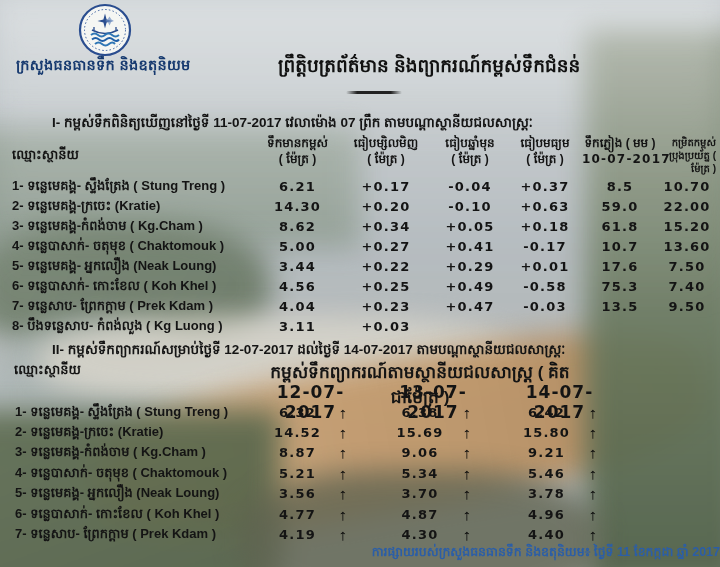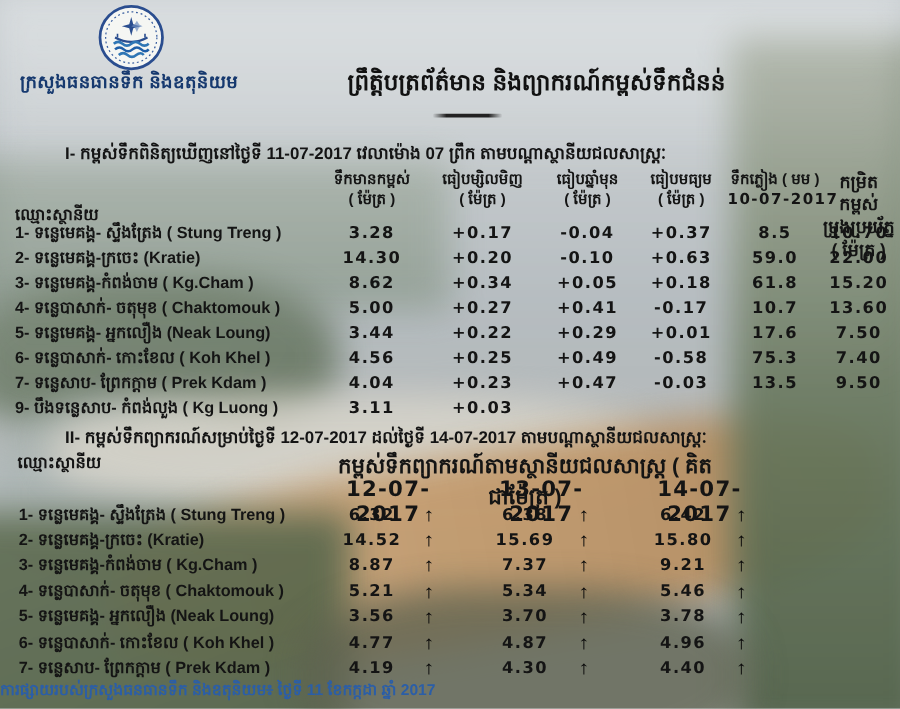--- a/index.html
+++ b/index.html
@@ -45,39 +45,39 @@
     background:linear-gradient(90deg,transparent,#222 20%,#222 80%,transparent);border-radius:2px;}
   .sec-heading{position:absolute;left:30px;width:700px;font-size:13.5px;font-weight:bold;padding-left:22px;}
   .h1{top:114px;}
   .h2{top:341px;}
   
   .t1-grid{display:grid;grid-template-columns:243px 85px 92px 76px 74px 76px 58px;}
   .t1-head{position:absolute;left:12px;top:136px;width:704px;font-size:12px;font-weight:bold;line-height:1.3;}
   .t1-head .cell{text-align:center;}
   .t1-head .station{text-align:left;align-self:center;font-size:13px;}
   .t1-head .sub{font-weight:bold;}
-  .t1-head .small{font-size:14px;}
+  .t1-head .small{font-size:10px;text-align:right;}
   .t1-rows{position:absolute;left:12px;top:176px;width:704px;}
   .t1-row{height:20px;align-items:center;font-size:13px;}
   .t1-row .name{font-weight:bold;white-space:nowrap;overflow:hidden;}
   .num{font-family:"DejaVu Sans",sans-serif;font-weight:600;letter-spacing:1.2px;
     text-align:center;white-space:nowrap;}
   
   .t2-sub{position:absolute;left:250px;top:361px;width:340px;text-align:center;
     font-size:17px;font-weight:bold;}
   .t2-station{position:absolute;left:14px;top:361px;font-size:13px;font-weight:bold;}
   .t2-grid{display:grid;grid-template-columns:250px 65px 26px 30px 68px 26px 33px 67px 26px;}
   .t2-dates{position:absolute;left:15px;top:382px;width:591px;font-size:17px;font-weight:600;
     display:grid;grid-template-columns:250px 91px 30px 94px 33px 93px;}
   .t2-dates .d{text-align:center;font-family:"DejaVu Sans",sans-serif;letter-spacing:1px;}
   .t2-rows{position:absolute;left:15px;top:402px;width:591px;}
   .t2-row{height:20.4px;align-items:center;font-size:13px;}
   .t2-row .name{font-weight:bold;white-space:nowrap;overflow:hidden;}
   .arrow{font-weight:900;font-size:15px;text-align:center;transform:scaleX(1.25);color:#0a0a0a;}
-  .footer{position:absolute;left:0;top:544px;width:720px;text-align:left;
+  .footer{position:absolute;left:0;top:544px;width:720px;text-align:right;
     font-size:12.5px;font-weight:bold;color:#2b5ea7;}
 </style>
 </head>
 <body>
 
 <div class="page">
 
   <div class="bg">
     <div class="l-sky"></div>
     <div class="l-river"></div>
@@ -137,21 +137,21 @@
       </div>
       <div class="cell small">
         <div>កម្រិតកម្ពស់</div>
           <div class="sub">ប្រុងប្រយ័ត្ន ( ម៉ែត្រ )</div>
       </div>
     </div>
 
     <div class="t1-rows">
       <div class="t1-row t1-grid">
         <div class="name">1- ទន្លេមេគង្គ- ស្ទឹងត្រែង ( Stung Treng )</div>
-        <div class="num">3.28</div>
+        <div class="num">6.21</div>
         <div class="num">+0.17</div>
         <div class="num">-0.04</div>
         <div class="num">+0.37</div>
         <div class="num">8.5</div>
         <div class="num">10.70</div>
       </div>
       <div class="t1-row t1-grid">
         <div class="name">2- ទន្លេមេគង្គ-ក្រចេះ (Kratie)</div>
         <div class="num">14.30</div>
         <div class="num">+0.20</div>
@@ -199,21 +199,21 @@
       <div class="t1-row t1-grid">
         <div class="name">7- ទន្លេសាប- ព្រែកក្តាម ( Prek Kdam )</div>
         <div class="num">4.04</div>
         <div class="num">+0.23</div>
         <div class="num">+0.47</div>
         <div class="num">-0.03</div>
         <div class="num">13.5</div>
         <div class="num">9.50</div>
       </div>
       <div class="t1-row t1-grid">
-        <div class="name">9- បឹងទន្លេសាប- កំពង់លួង ( Kg Luong )</div>
+        <div class="name">8- បឹងទន្លេសាប- កំពង់លួង ( Kg Luong )</div>
         <div class="num">3.11</div>
         <div class="num">+0.03</div>
         <div class="num"></div>
         <div class="num"></div>
         <div class="num"></div>
         <div class="num"></div>
       </div>
     </div>
 
     <div class="sec-heading h2">II- កម្ពស់ទឹកព្យាករណ៍សម្រាប់ថ្ងៃទី 12-07-2017 ដល់ថ្ងៃទី 14-07-2017 តាមបណ្តាស្ថានីយជលសាស្រ្តៈ</div>
@@ -250,21 +250,21 @@
         <div class="arrow">↑</div>
         <div></div>
         <div class="num">15.80</div>
         <div class="arrow">↑</div>
       </div>
       <div class="t2-row t2-grid">
         <div class="name">3- ទន្លេមេគង្គ-កំពង់ចាម ( Kg.Cham )</div>
         <div class="num">8.87</div>
         <div class="arrow">↑</div>
         <div></div>
-        <div class="num">7.37</div>
+        <div class="num">9.06</div>
         <div class="arrow">↑</div>
         <div></div>
         <div class="num">9.21</div>
         <div class="arrow">↑</div>
       </div>
       <div class="t2-row t2-grid">
         <div class="name">4- ទន្លេបាសាក់- ចតុមុខ ( Chaktomouk )</div>
         <div class="num">5.21</div>
         <div class="arrow">↑</div>
         <div></div>

